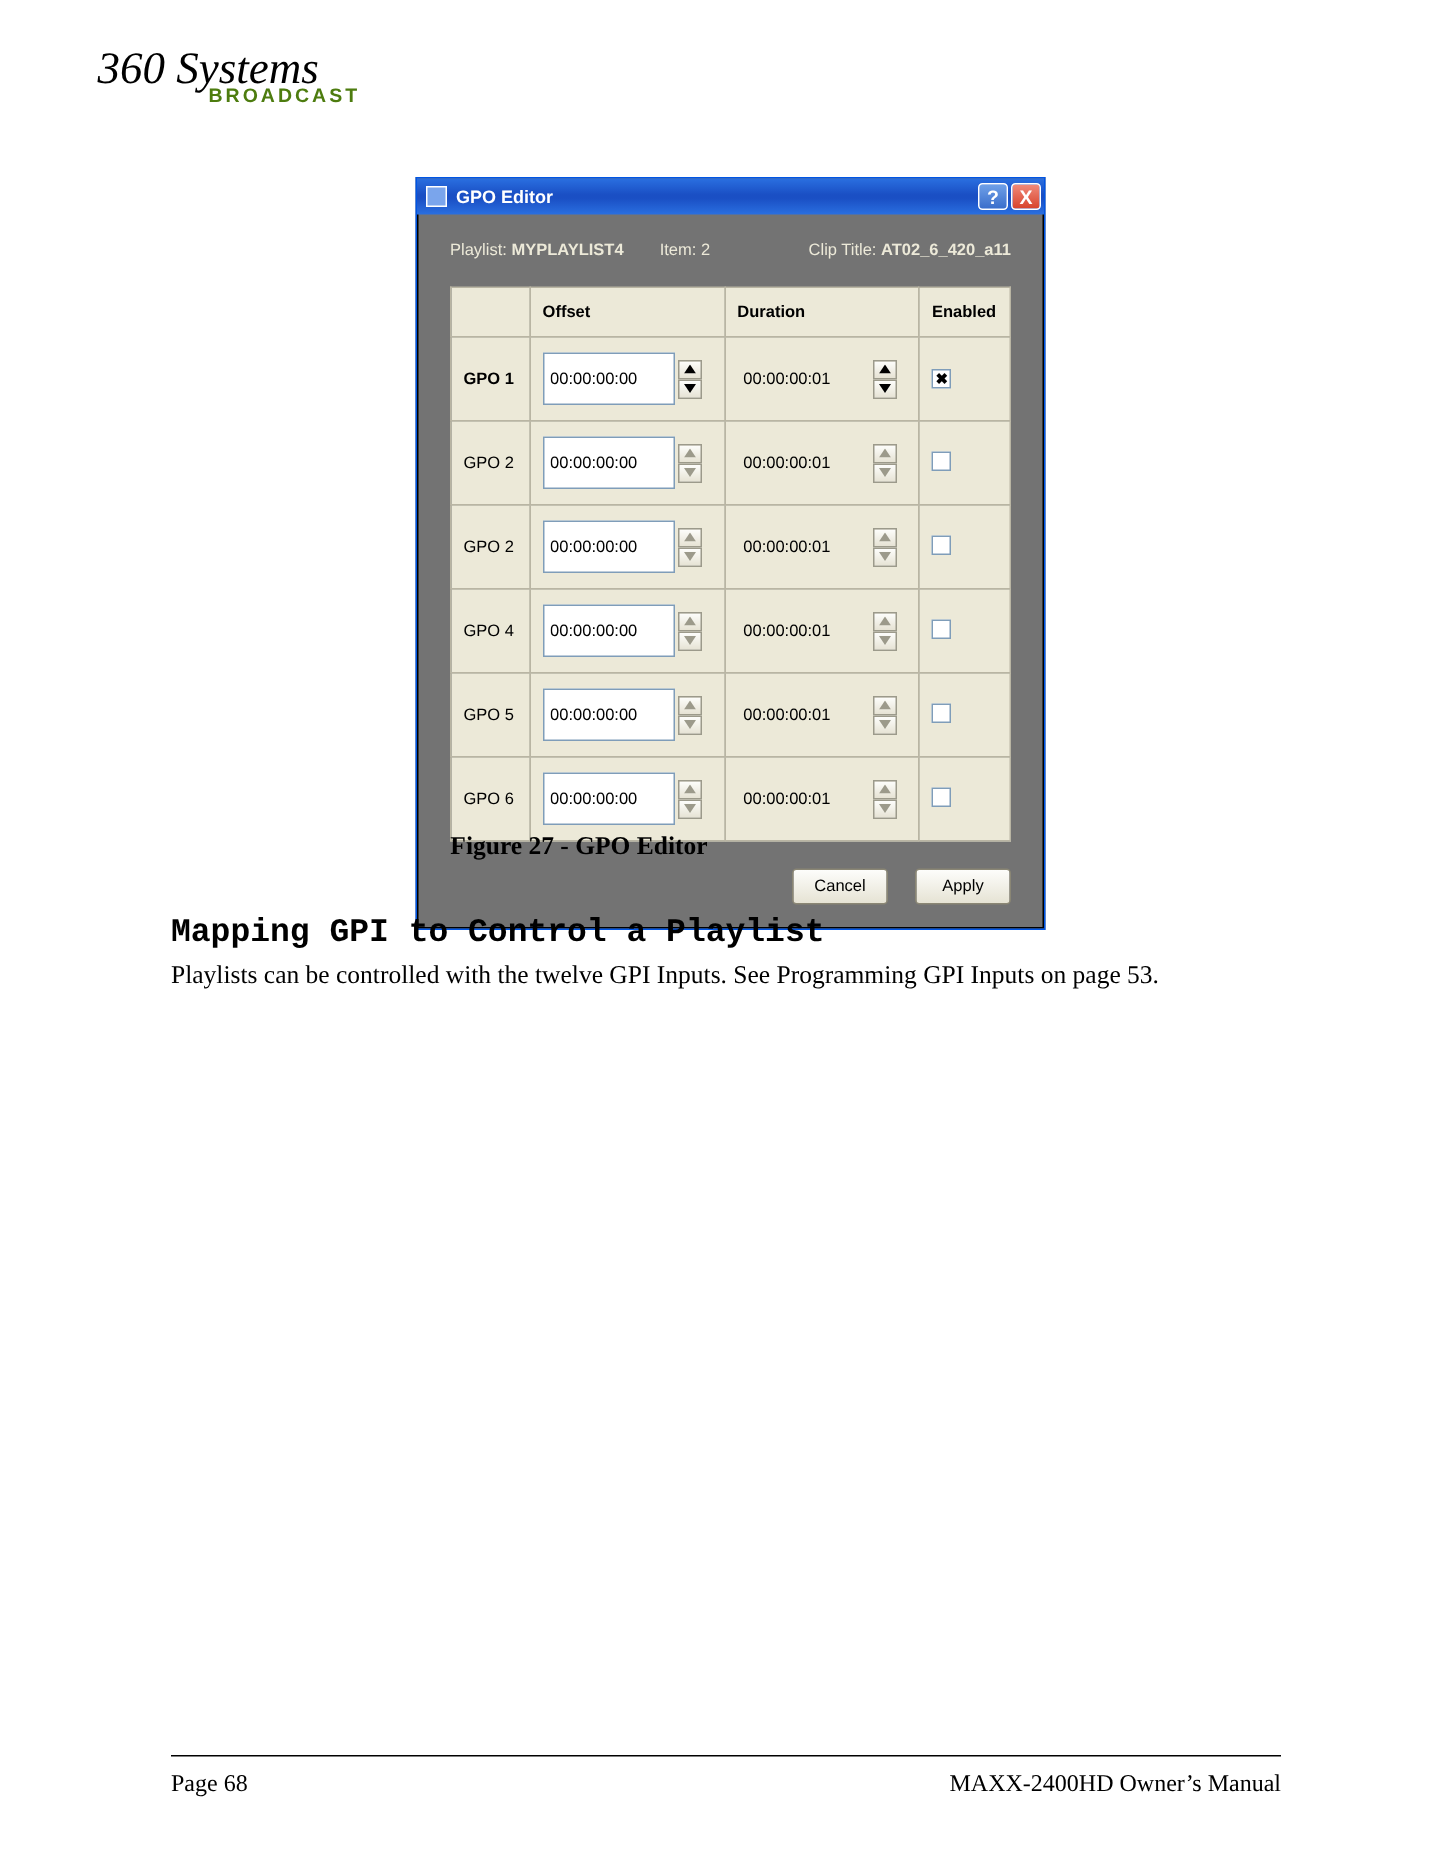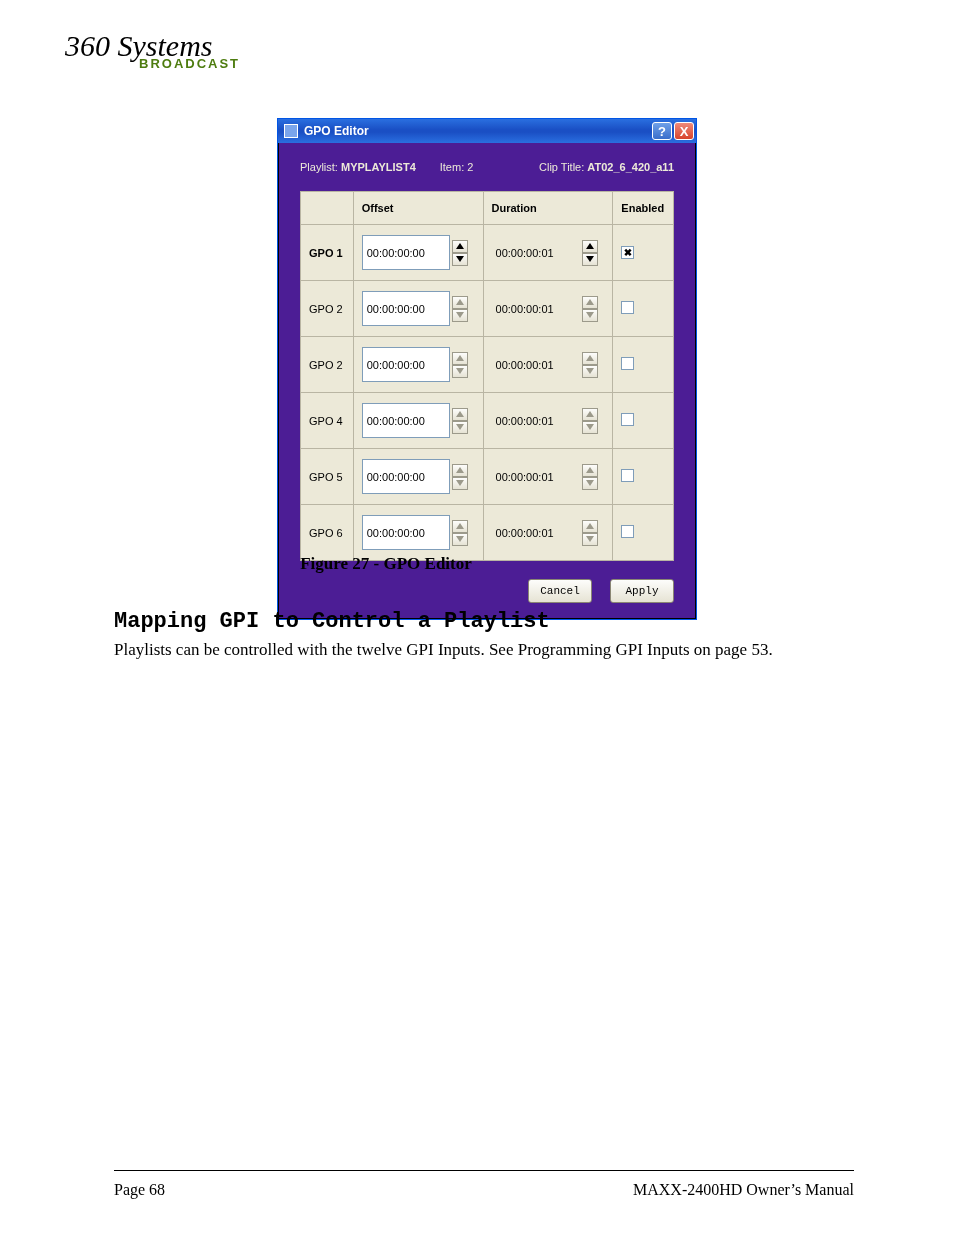--- a/index.html
+++ b/index.html
@@ -33,21 +33,21 @@
     letter-spacing: 2px;
     color: #4d7c0f;
     margin-left: 74px;
     margin-top: -2px;
   }
   .dialog {
     position: absolute;
     top: 118px;
     left: 277px;
     width: 420px;
-    background: #4c1d95;
+    background: #737373;
     border: 1px solid #0055e5;
     font-family: Tahoma, Arial, sans-serif;
     font-size: 11px;
     color: #000;
     box-shadow: 0 0 0 1px #000 inset;
   }
   .titlebar {
     height: 24px;
     background: linear-gradient(to bottom, #2a6fe0 0%, #1a4fc4 45%, #1a4fc4 55%, #2a6fe0 100%);
     display: flex;
@@ -139,21 +139,21 @@
     cursor:pointer;
   }
   .dlg-actions {
     display:flex; justify-content:flex-end; gap:18px;
     margin-top: 18px;
   }
   .dlg-btn {
     min-width: 64px; height: 24px;
     border: 1px solid #8a8674;
     background: linear-gradient(to bottom,#fdfdfb,#e6e3d4);
-    font-family: Liberation Mono, monospace;
+    font-family: Liberation Sans, sans-serif;
     font-size: 11px;
     border-radius: 3px;
     cursor:pointer;
   }
   .fig-caption {
     position:absolute;
     top: 554px;
     left: 0; width: 772px;
     text-align:center;
     font-weight: bold;

